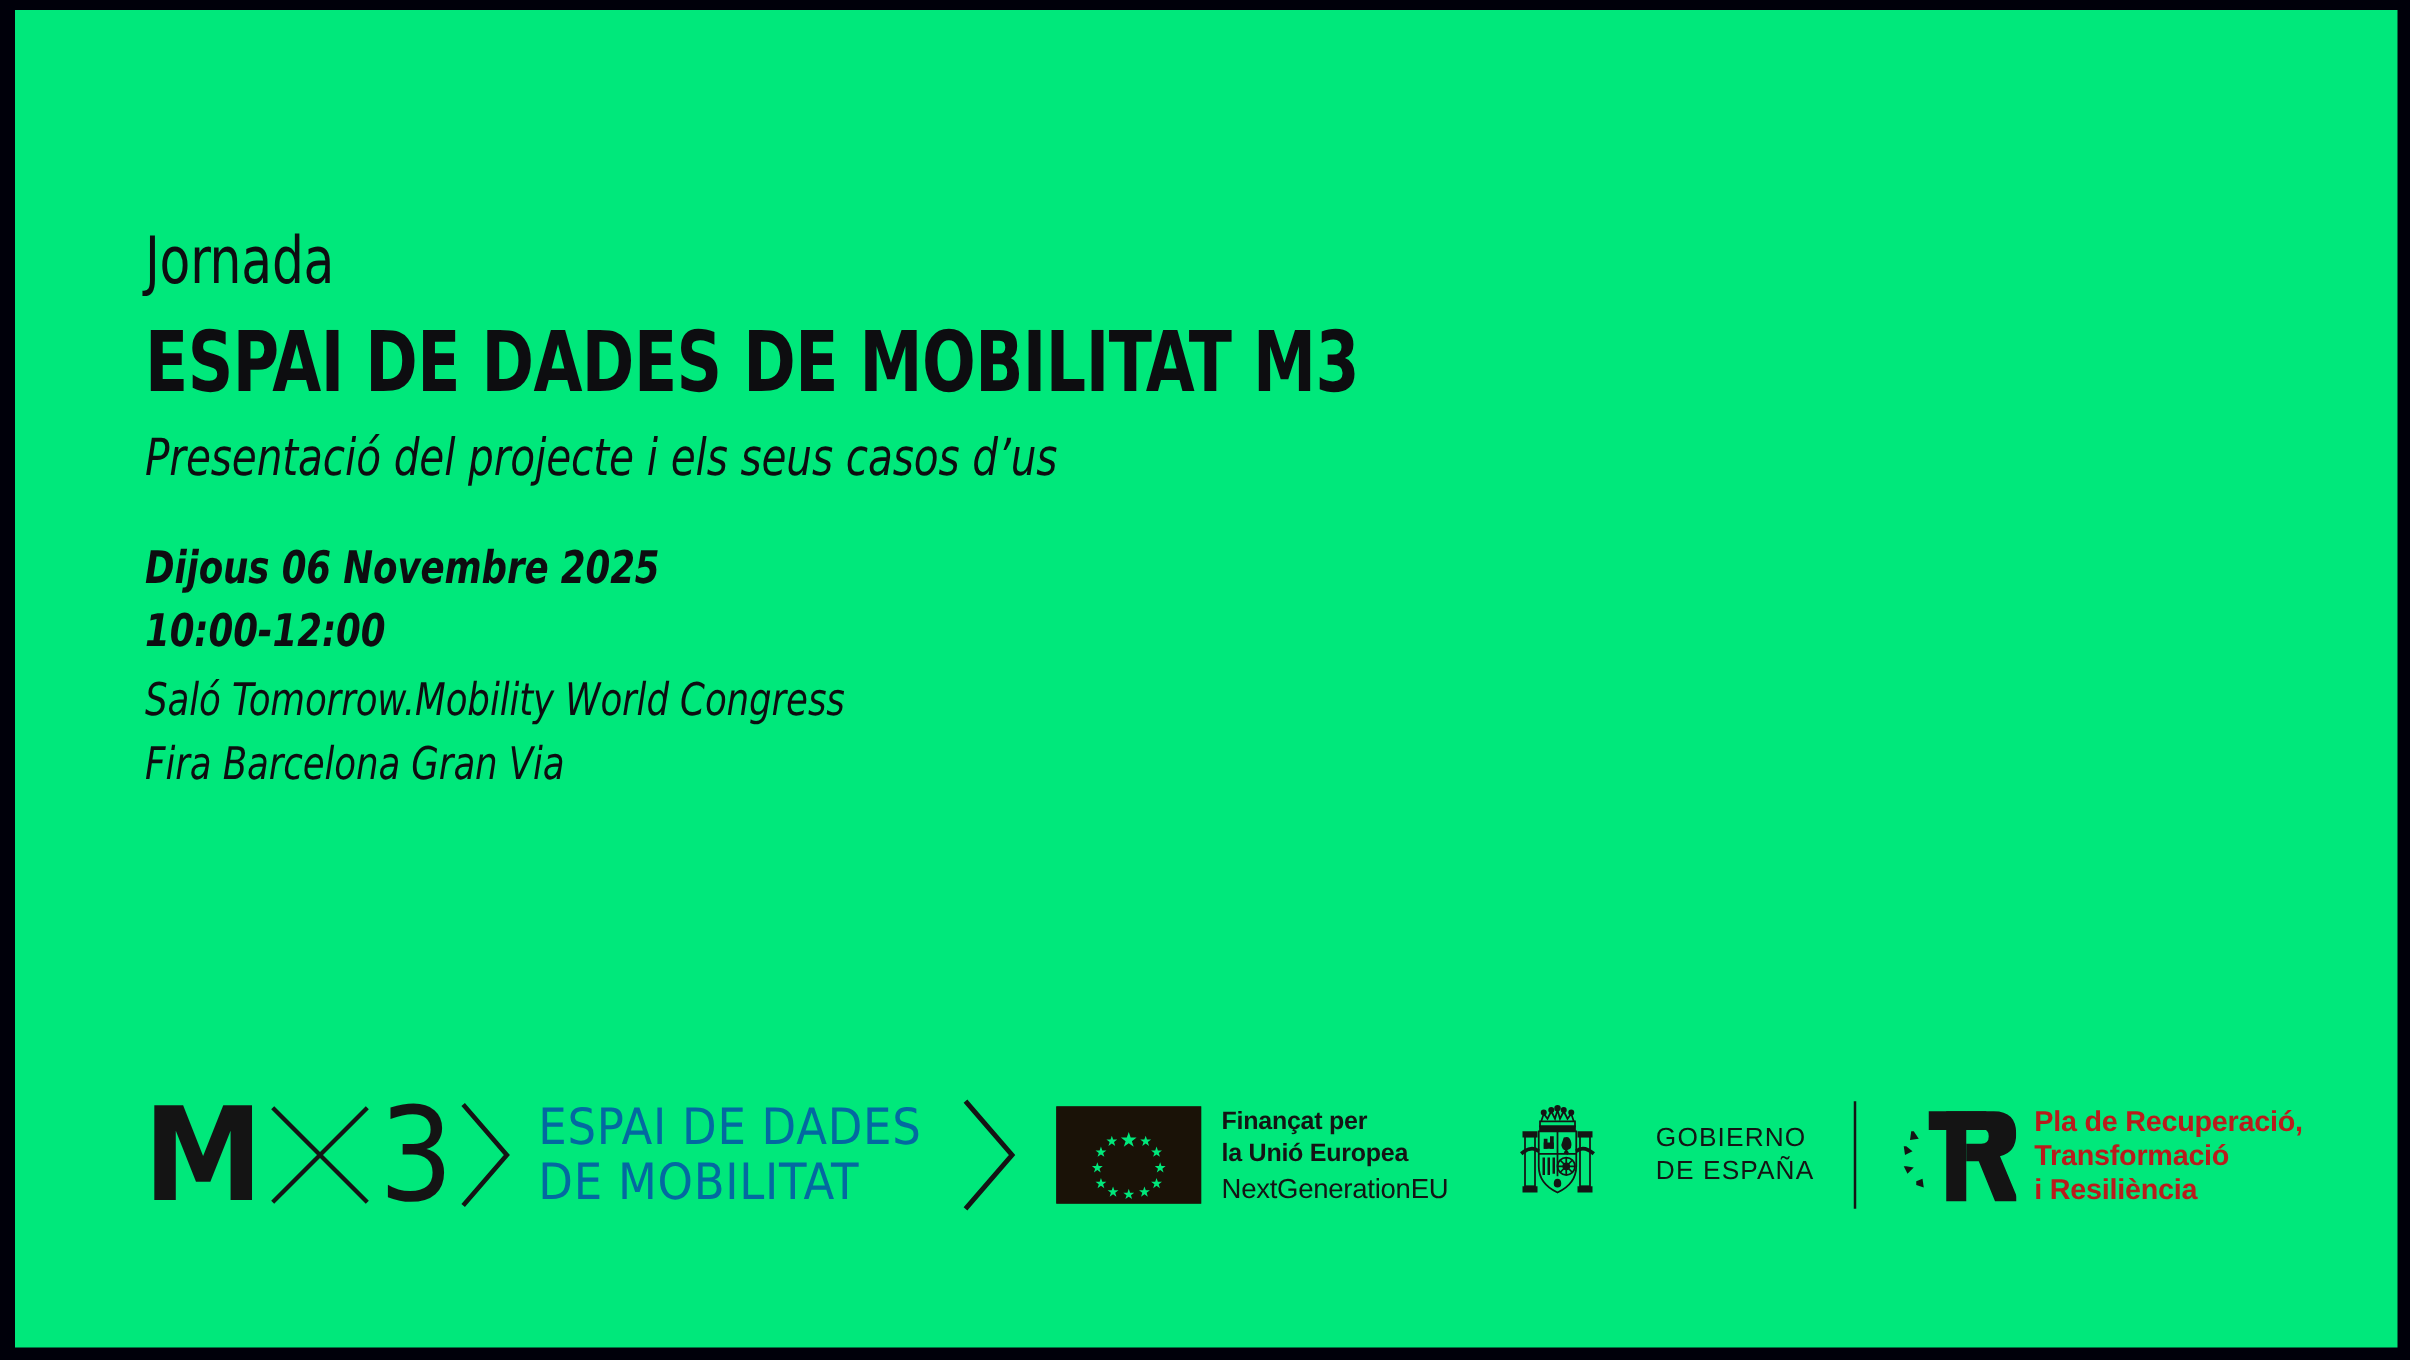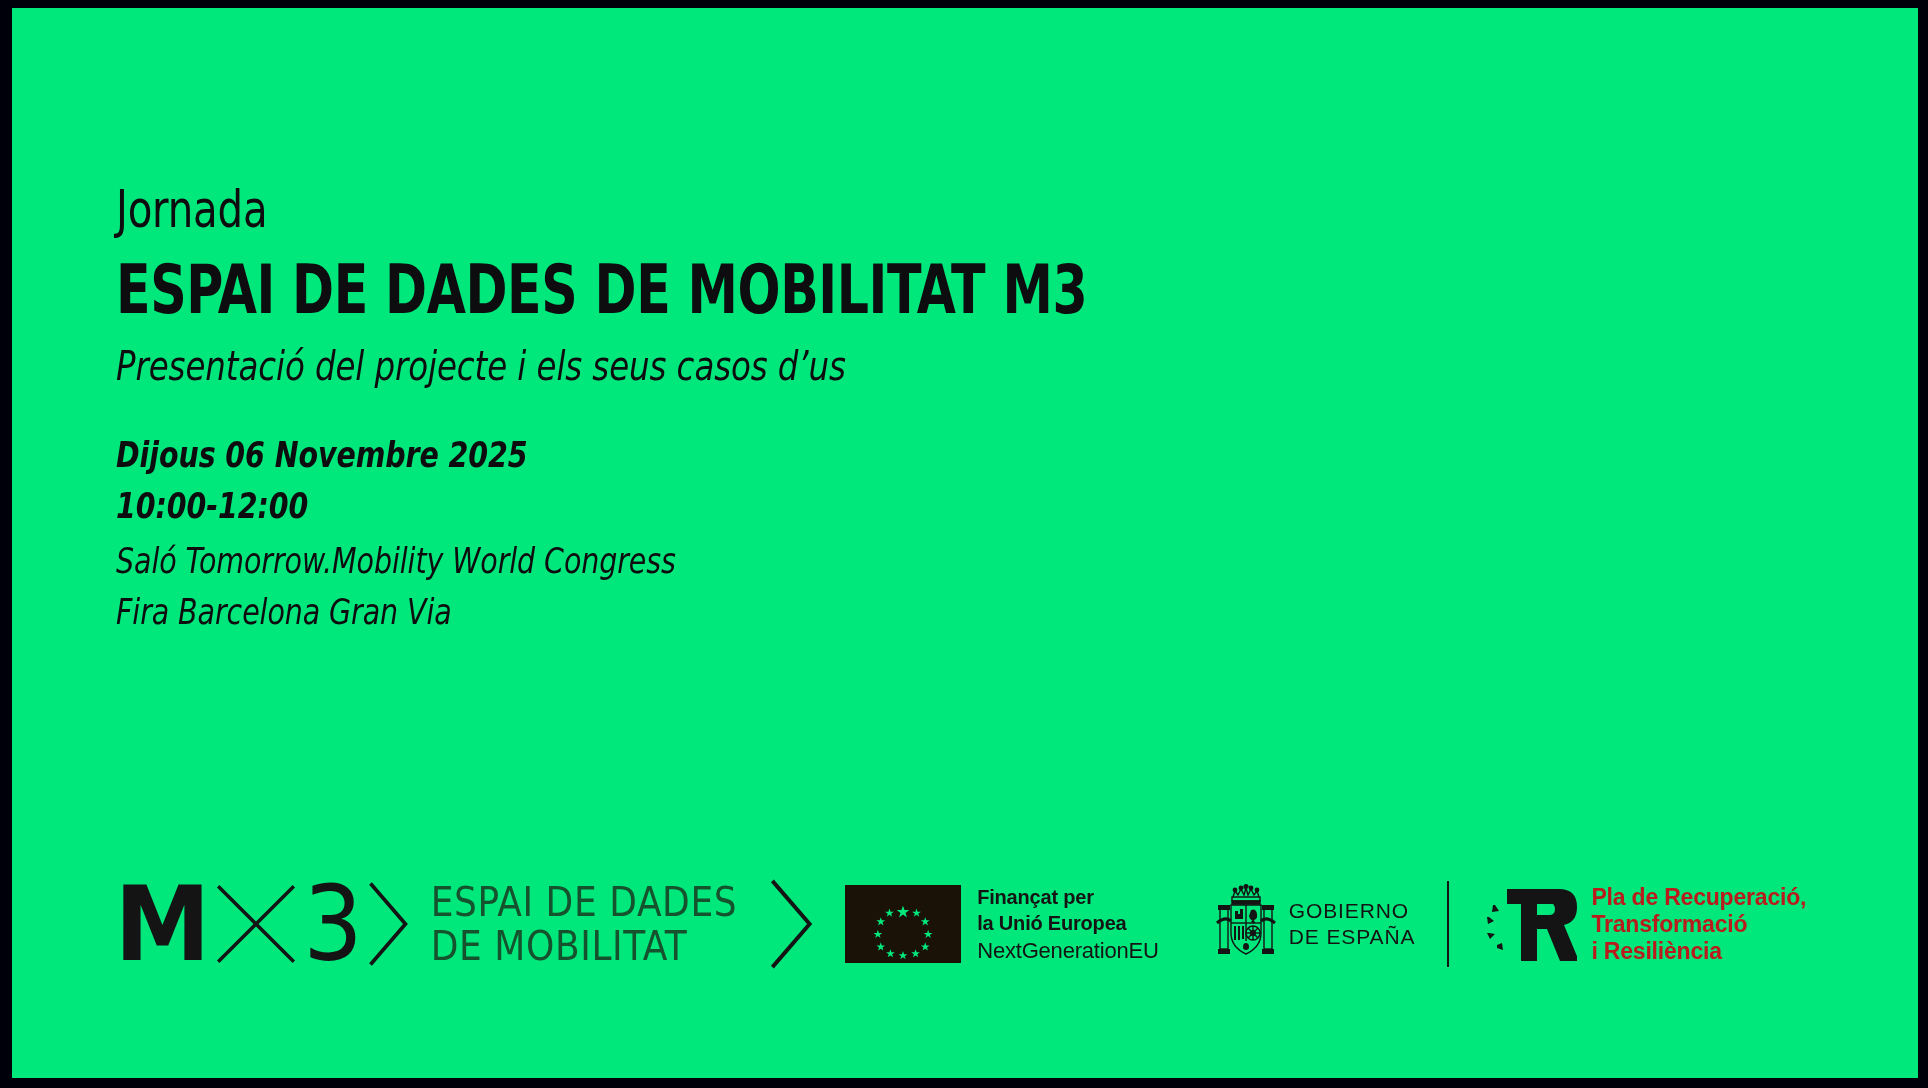--- a/index.html
+++ b/index.html
@@ -108,42 +108,42 @@
     line-height: 1;
     letter-spacing: 0;
   }
   .m3-letter.heavy { font-weight: 700; transform: scaleX(1.03); }
   .m3-x { width: 86px; height: 86px; margin: 0 4px; }
   .m3-chev { width: 46px; height: 94px; margin-left: 2px; margin-right: 20px; }
   .m3-words {
     font-family: "DejaVu Sans Condensed", "Liberation Sans Narrow", "Liberation Sans", sans-serif;
     font-size: 40px;
     font-weight: 400;
-    color: #14532d;
+    color: #0369a1;
     line-height: 44px;
     letter-spacing: 0.6px;
     white-space: nowrap;
   }
   .m3-chev2 { width: 52px; height: 98px; margin-left: 28px; margin-right: 28px; }
 
   
   .eu { display: flex; align-items: center; }
   .eu-flag { width: 116px; height: 78px; background: #1a1207; display:block; }
   .eu-text {
     margin-left: 16px;
     font-family: "Liberation Sans", sans-serif;
     color: #141414;
     line-height: 26px;
     white-space: nowrap;
   }
   .eu-text .b { font-weight: 700; font-size: 20px; display:block; letter-spacing: -0.2px;}
   .eu-text .n { font-weight: 400; font-size: 22px; display:block; margin-top: 2px; letter-spacing: -0.2px; text-align: center;}
 
   
-  .gob { display: flex; margin-left: 56px; }
+  .gob { display: flex; margin-left: 56px; gap: 36px; }
   .gob-arms { width: 62px; height: 82px; }
   .gob-text {
     margin-left: 12px;
     font-family: "Liberation Sans", sans-serif;
     font-weight: 400;
     font-size: 21px;
     line-height: 26px;
     color: #141414;
     letter-spacing: 0.9px;
     white-space: nowrap;

